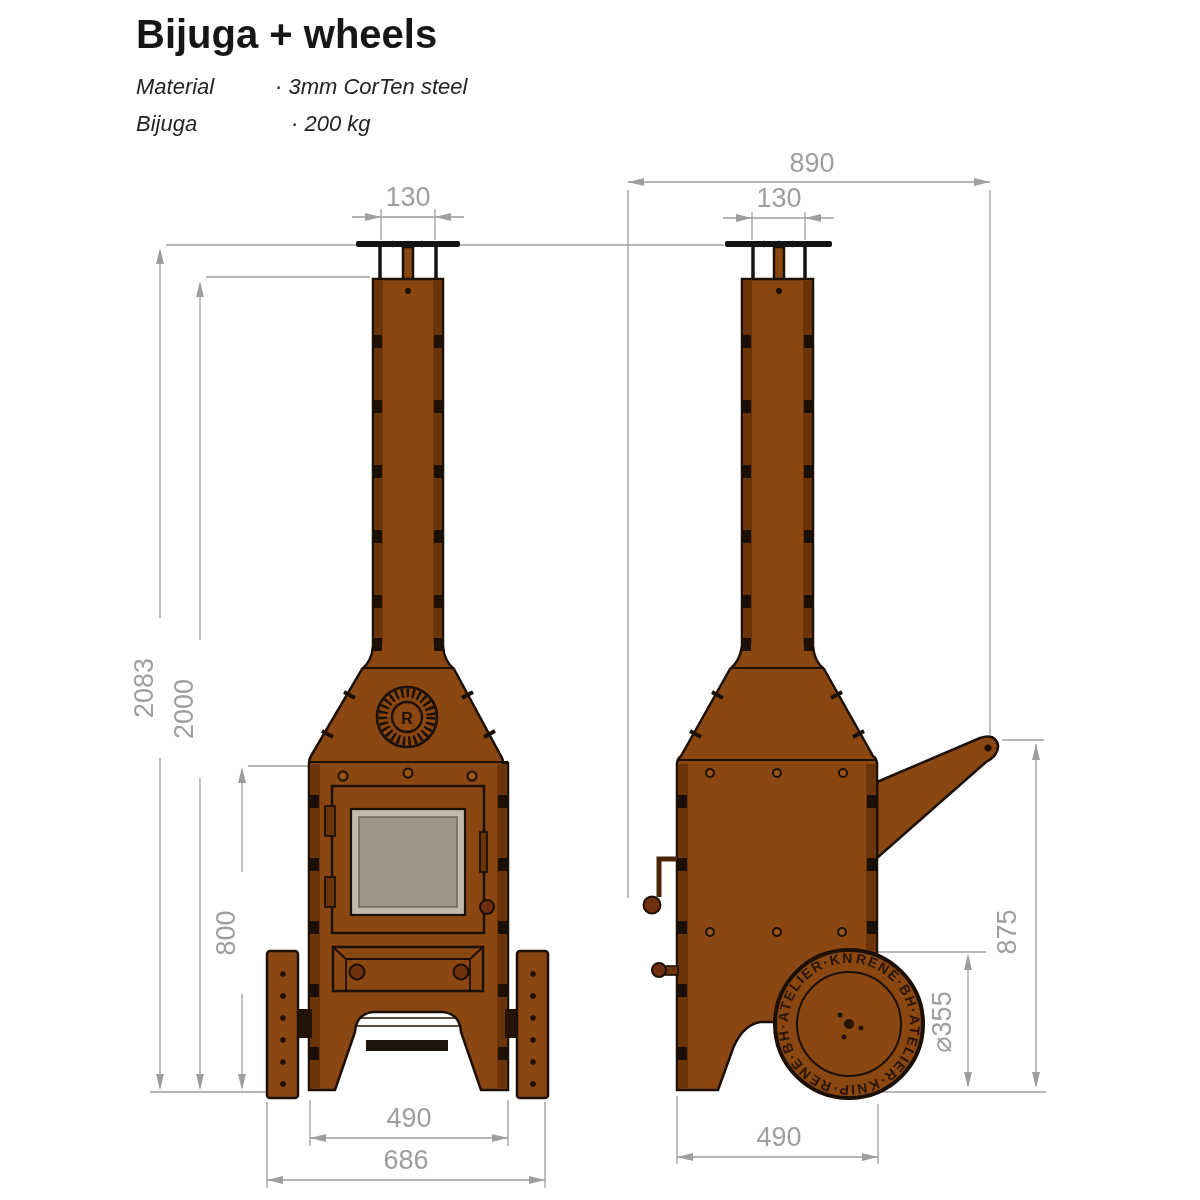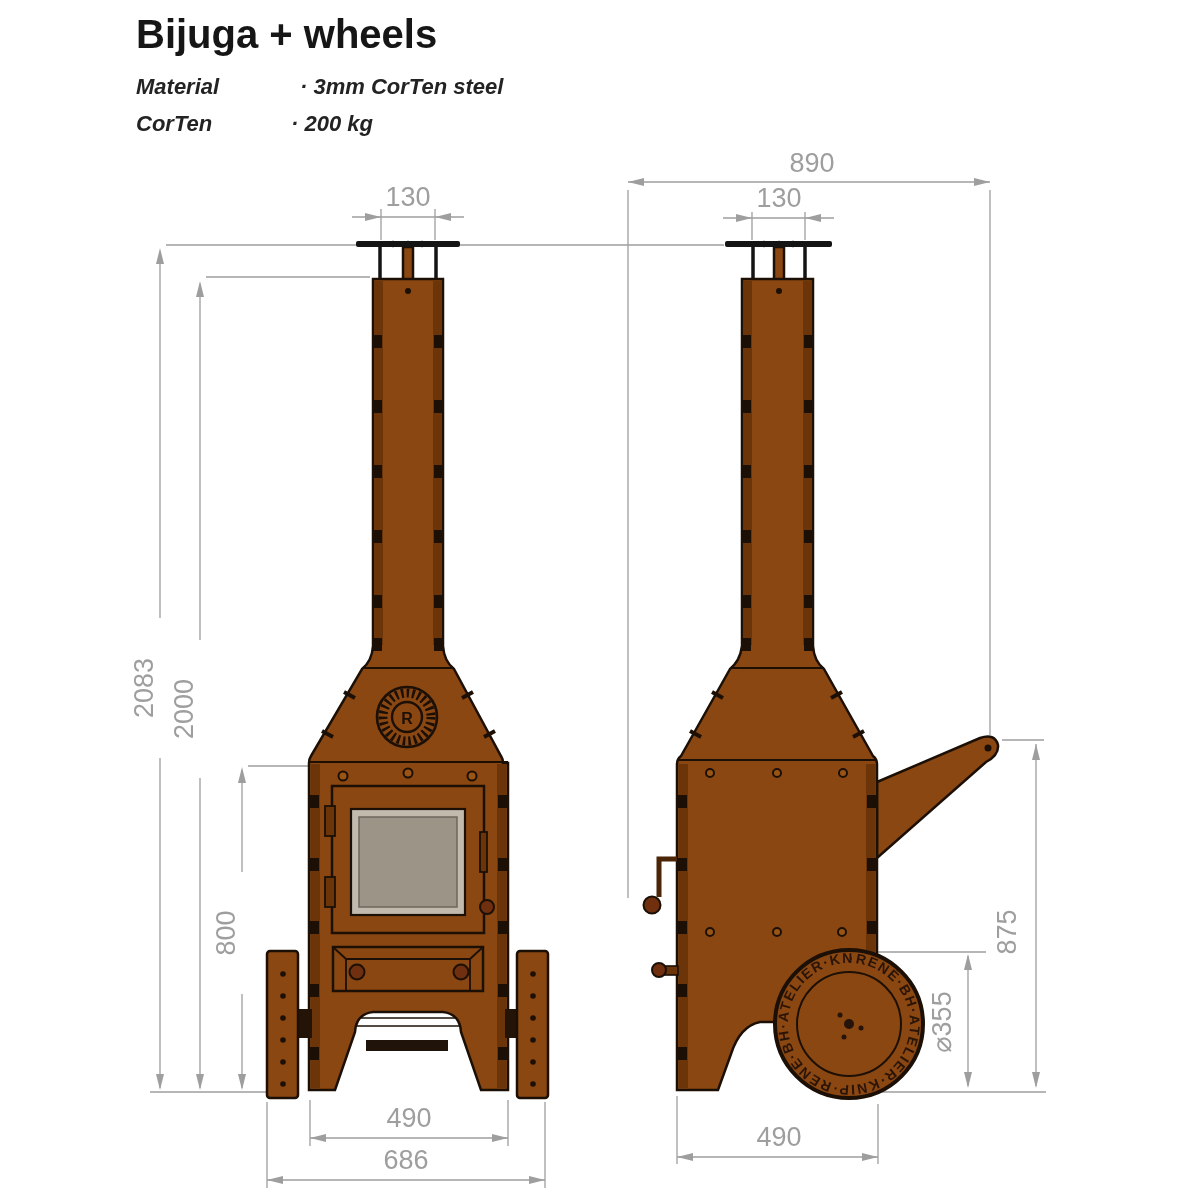--- a/index.html
+++ b/index.html
@@ -1,20 +1,20 @@
 <!DOCTYPE html>
 <html><head>
 <meta charset="utf-8">
 <style>
   html,body{margin:0;padding:0;background:#ffffff;}
   .canvas{position:relative;width:1200px;height:1200px;background:#fff;overflow:hidden;
           font-family:"Liberation Sans",sans-serif;}
   .title{position:absolute;left:136px;top:12px;font-size:40px;font-weight:bold;color:#161616;letter-spacing:0px;}
-  .spec{position:absolute;font-size:22px;font-style:italic;color:#232323;font-weight:bold;}
-  .spec.l1{left:136px;top:74px;} .spec.v1{left:300px;top:74px;}
+  .spec{position:absolute;font-size:22px;font-style:italic;color:#232323;}
+  .spec.l1{left:136px;top:74px;} .spec.v1{left:275px;top:74px;}
   .spec.l2{left:136px;top:111px;} .spec.v2{left:291px;top:111px;}
   svg{position:absolute;left:0;top:0;}
   svg text{font-family:"Liberation Sans",sans-serif;}
   .dim-t{font-size:27px;fill:#9e9e9e;}
   .dim-l{stroke:#9e9e9e;stroke-width:1.3;fill:none;}
   .dim-a{fill:#9e9e9e;stroke:none;}
   .steel{fill:#8a4711;stroke:#1c1006;stroke-width:2.5;}
   .iline{stroke:#1c1006;fill:none;}
   .strip{fill:#6b3409;stroke:none;}
   .tab{fill:#1c1006;stroke:none;}
@@ -23,21 +23,21 @@
   .black{fill:#141414;stroke:none;}
 </style>
 </head>
 <body>
 
 <div class="canvas">
 
   <div class="title">Bijuga + wheels</div>
   <div class="spec l1">Material</div>
   <div class="spec v1">· 3mm CorTen steel</div>
-  <div class="spec l2">CorTen</div>
+  <div class="spec l2">Bijuga</div>
   <div class="spec v2">· 200 kg</div>
 
   <svg width="1200" height="1200" viewBox="0 0 1200 1200">
 
     <g>
 
       <g>
         <path class="dim-l" d="M381,240V209 M435,240V209 M352,217H464"></path>
         <polygon class="dim-a" points="381,217 365,213 365,221"></polygon>
         <polygon class="dim-a" points="435,217 451,213 451,221"></polygon>

